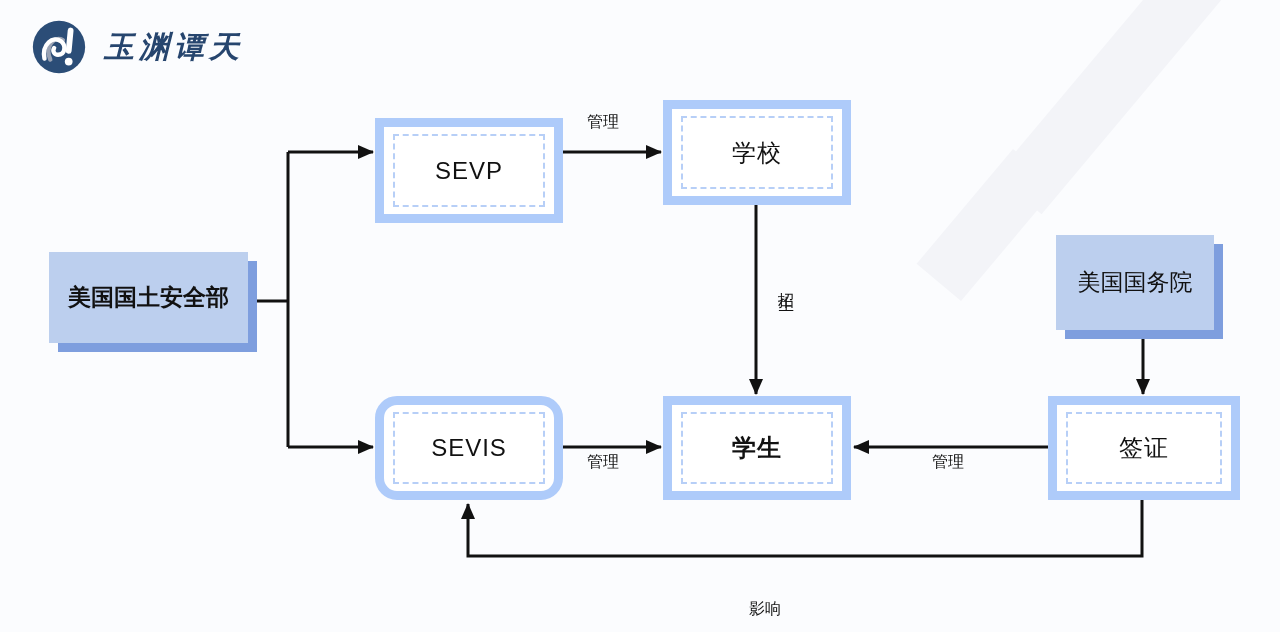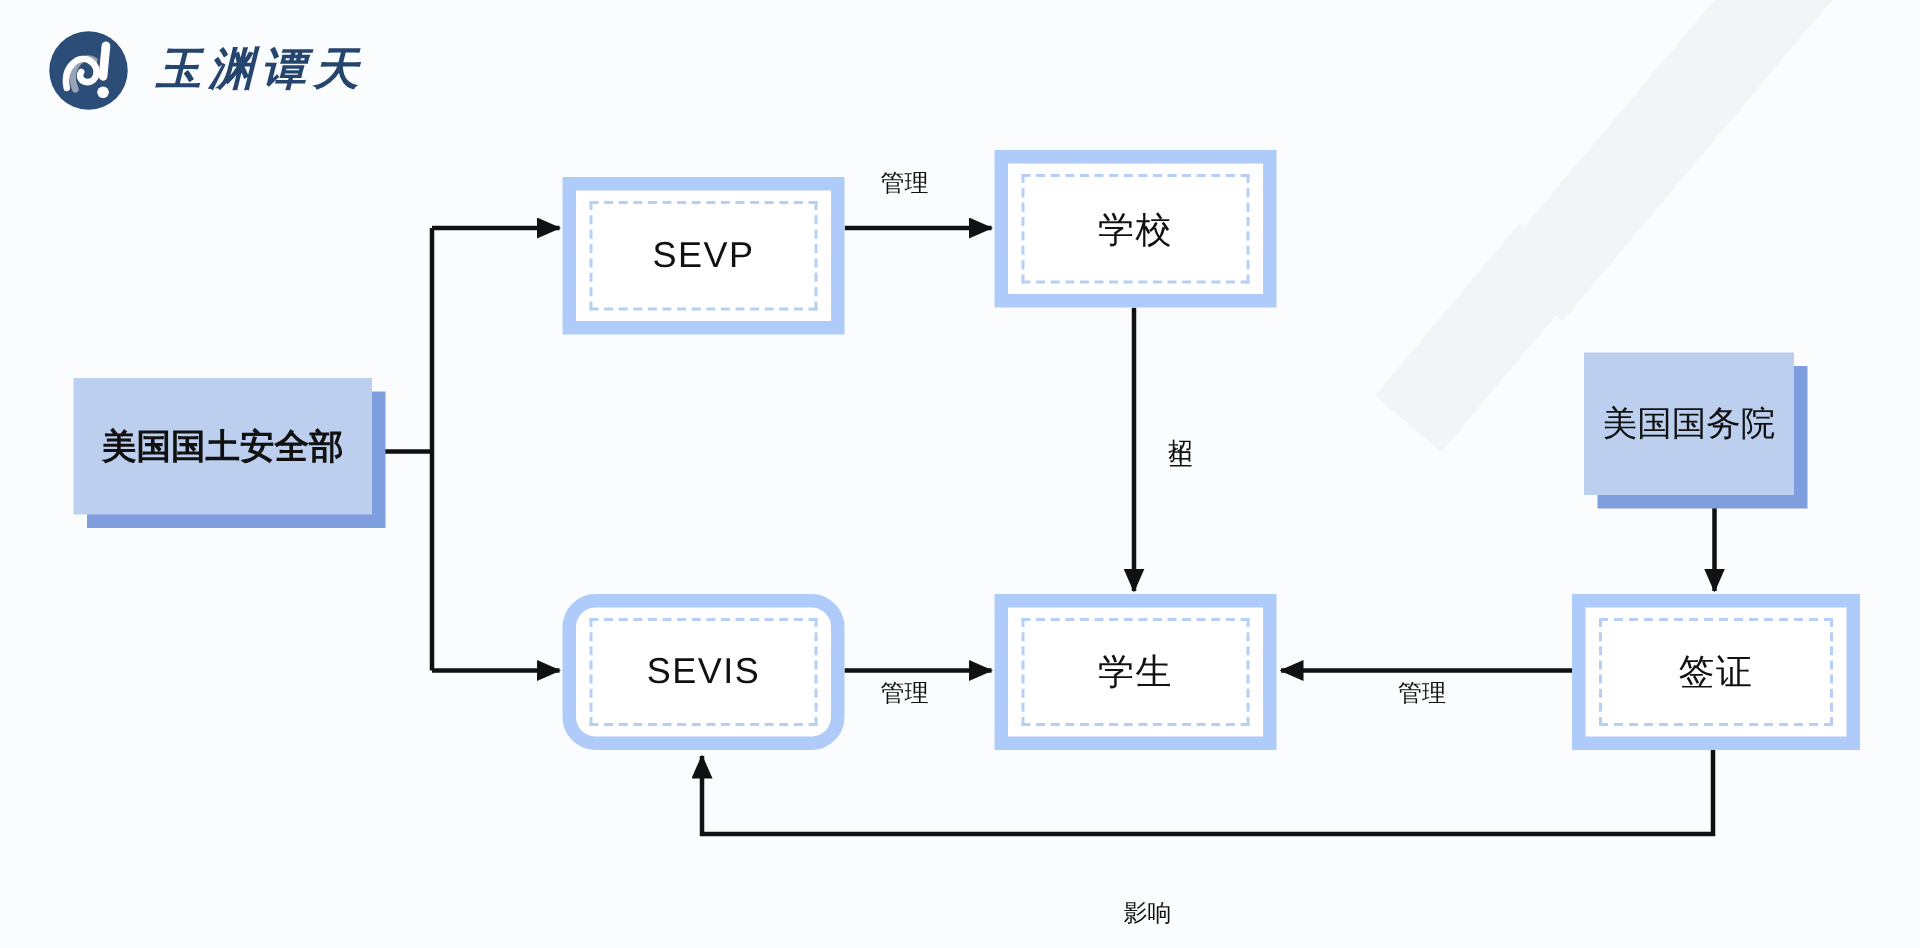--- a/index.html
+++ b/index.html
@@ -39,34 +39,34 @@
   }
   .pbox .dash {
     position:absolute; left:9px; right:9px; top:7px; bottom:7px;
     border:2px dashed #b7cff7;
     display:flex; align-items:center; justify-content:center;
     font-size:24px; color:#111; letter-spacing:1px;
   }
   .b-sevp    { left:375px;  top:100px; width:188px; height:105px;margin-top:18px; }
   .b-school  { left:663px;  top:100px; width:188px; height:105px; }
   .b-sevis   { left:375px;  top:396px; width:188px; height:104px;border-radius:22px; }
-  .b-student { left:663px;  top:396px; width:188px; height:104px; }
+  .b-student { left:663px;  top:396px; width:188px; height:104px;font-weight:bold; }
   .b-visa    { left:1048px; top:396px; width:192px; height:104px; }
 
   
   .sbox {
     position:absolute;
     background:#bccfee;
     box-shadow:9px 9px 0 0 #7e9ede;
     display:flex; align-items:center; justify-content:center;
     font-size:23px; color:#111;
     z-index:2;
   }
   .b-dhs { left:49px;   top:252px; width:199px; height:91px;font-weight:bold; }
-  .b-dos { left:1056px; top:235px; width:140px; height:95px; }
+  .b-dos { left:1056px; top:235px; width:158px; height:95px; }
 
   
   .edges { position:absolute; left:0; top:0; width:1280px; height:632px; z-index:1; }
 
   
   .elabel { position:absolute; font-size:16px; color:#111; z-index:2; white-space:nowrap; }
   .l-manage-top   { left:587px; top:112px; }
   .l-zhaosheng    { left:775px; top:280px; writing-mode:vertical-rl; letter-spacing:3px; }
   .l-manage-sevis { left:587px; top:452px; }
   .l-manage-visa  { left:932px; top:452px; }

